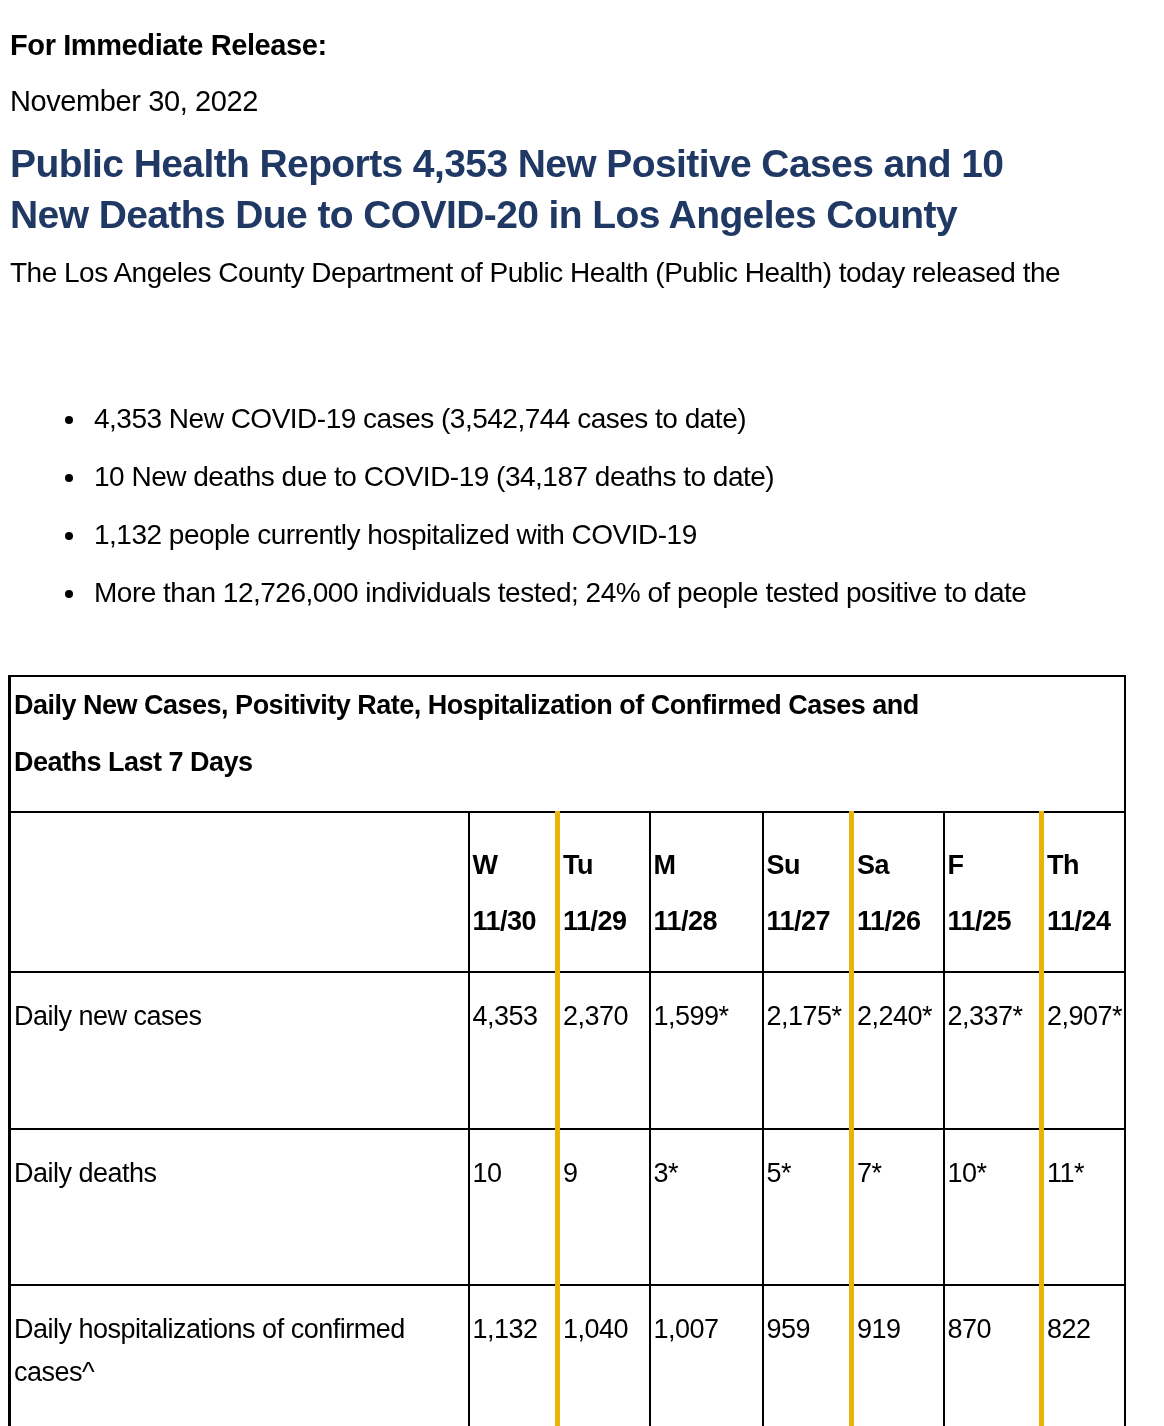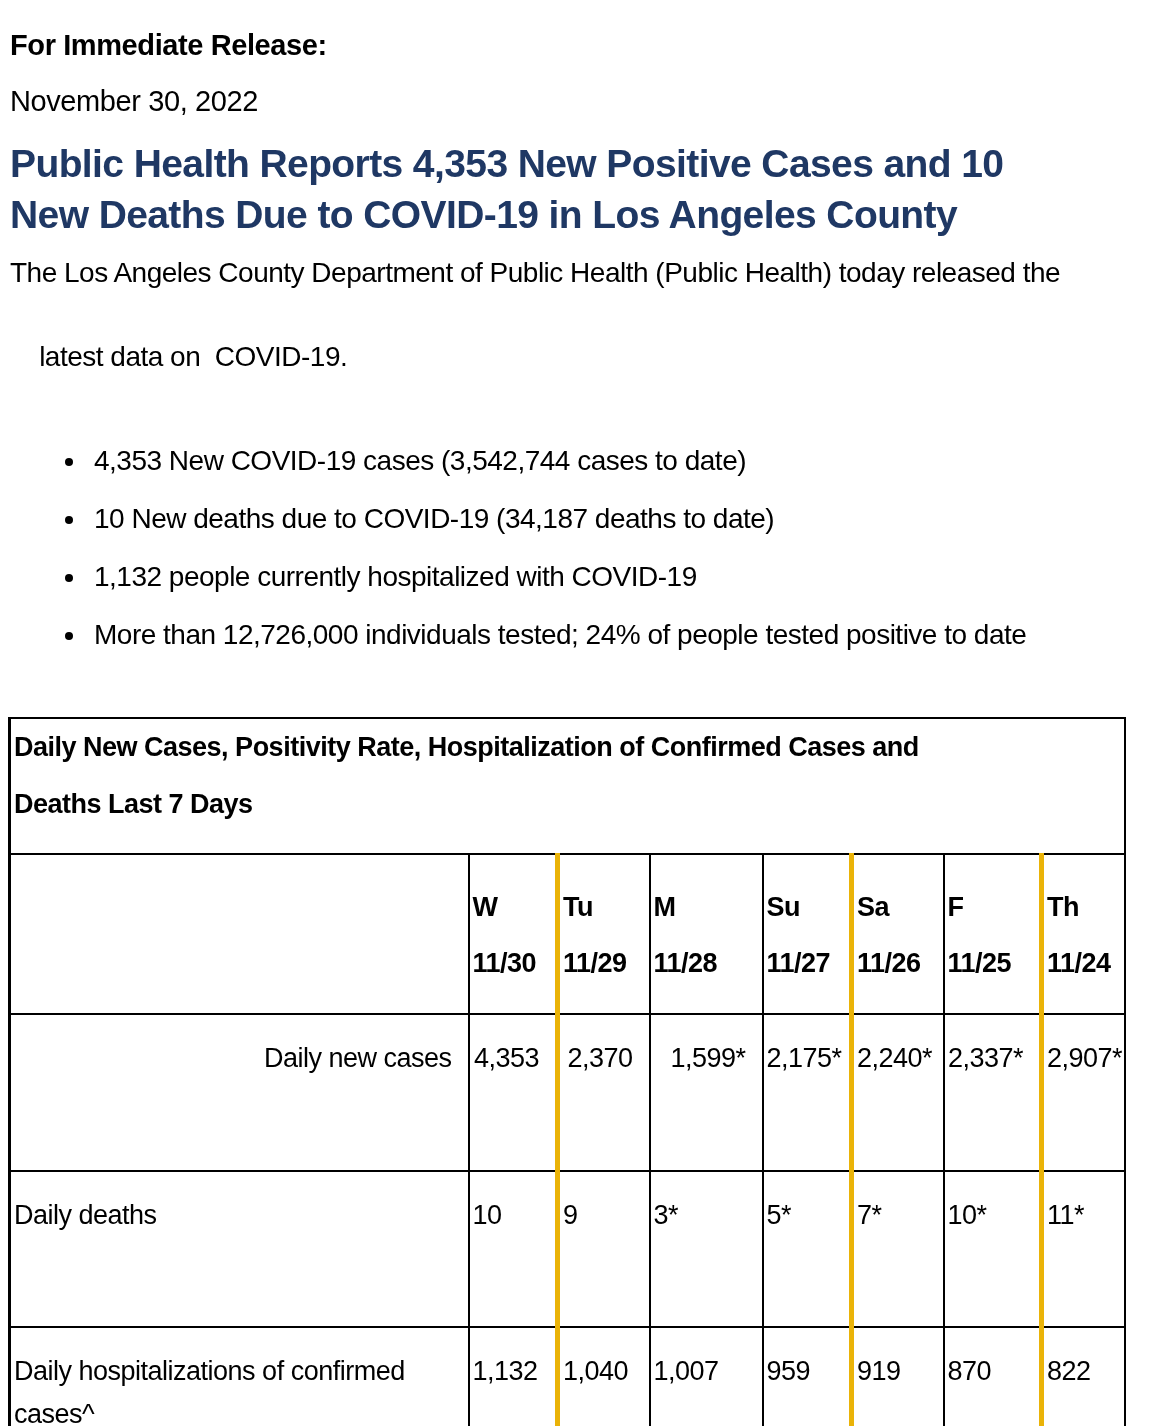--- a/index.html
+++ b/index.html
@@ -43,42 +43,41 @@
   table.daily td {
     vertical-align:top; padding:0 16px 0 3px;
     font-size:27px; letter-spacing:-0.5px;
     border-bottom:2px solid #000;
     overflow:hidden;
   }
   td.title-cell { height:134px; font-weight:bold; font-size:28px; padding-top:22px; }
   td.title-cell .tline { line-height:57px; white-space:nowrap; }
   tr.hdr td { height:134px; font-weight:bold; padding-top:24px; }
   tr.hdr td .hline { line-height:56px; }
-  tr.r1 td { height:133px;text-align:right; }
+  tr.r1 td { height:133px; }
   tr.r2 td { height:132px; }
   tr.r3 td { height:122px; }
   tr.data td { padding-top:22px; line-height:43px; }
   .vb-black { border-left:2px solid #000; }
   .vb-gray  { border-left:5px solid #eab308; }
 </style>
 </head>
 <body>
 
 <div class="page">
 
   <p class="release">For Immediate Release:</p>
 
   <p class="date">November 30, 2022</p>
 
   <h1 class="headline"><span>Public Health Reports 4,353 New Positive Cases and 10</span><br>
-    <span>New Deaths Due to COVID-19 in Los Angeles County</span>
+    <span>New Deaths Due to COVID-20 in Los Angeles County</span>
   </h1>
 
   <p class="intro"><span>The Los Angeles County Department of Public Health (Public Health) today released the</span><br>
-    <span>latest data on  COVID-19.</span>
   </p>
 
   <ul class="bullets">
     <li>4,353 New COVID-19 cases (3,542,744 cases to date)</li>
     <li>10 New deaths due to COVID-19 (34,187 deaths to date)</li>
     <li>1,132 people currently hospitalized with COVID-19</li>
     <li>More than 12,726,000 individuals tested; 24% of people tested positive to date</li>
   </ul>
 
   <table class="daily">

